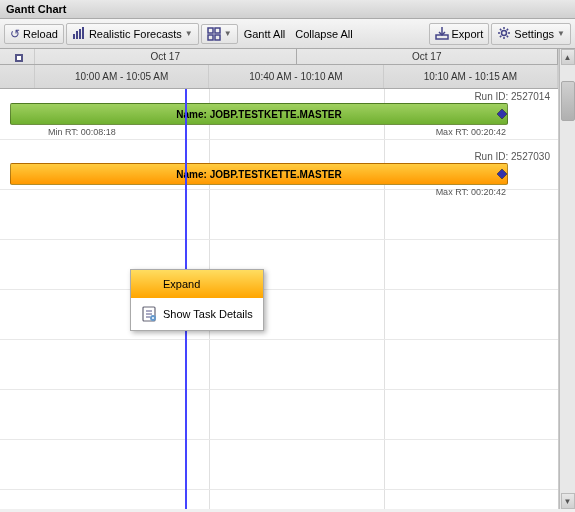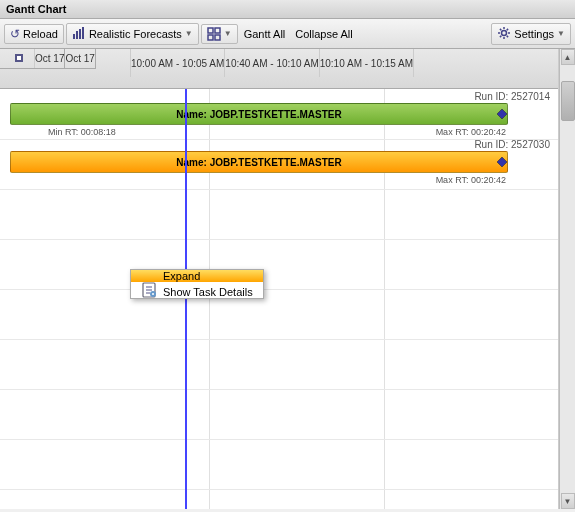--- a/index.html
+++ b/index.html
@@ -72,21 +72,21 @@
     .time-header {
       display: flex;
       background: linear-gradient(to bottom, #e8e8e8, #d8d8d8);
       border-bottom: 1px solid #aaa;
       height: 40px;
     }
 
     .time-columns {
       flex: 1;
       display: flex;
-      flex-direction: row;
+      flex-direction: column;
     }
 
     .time-row-top {
       display: flex;
       height: 20px;
       border-bottom: 1px solid #aaa;
     }
 
     .time-row-bottom {
       display: flex;
@@ -252,23 +252,23 @@
       position: absolute;
       background: #fff;
       border: 1px solid #aaa;
       box-shadow: 2px 2px 5px rgba(0,0,0,0.3);
       z-index: 100;
       min-width: 130px;
     }
 
     .context-menu-item {
       display: flex;
-      align-items: flex-end;
+      align-items: center;
       gap: 6px;
-      padding: 0 10px;
+      padding: 8px 10px;
       cursor: pointer;
       font-size: 11px;
     }
 
     .context-menu-item.highlighted {
       background: linear-gradient(to bottom, #ffdd60, #ffa500);
       color: #000;
     }
 
     .context-icon {
@@ -328,20 +328,30 @@
   <span class="toolbar-plain">
     <span>Gantt All</span>
   </span>
 
   <span class="toolbar-plain">
     <span>Collapse All</span>
   </span>
 
   <div class="toolbar-spacer"></div>
 
+  <div class="toolbar-btn">
+    <span>
+      <svg width="14" height="14" viewBox="0 0 14 14">
+          <rect x="1" y="9" width="12" height="4" fill="none" stroke="#448" stroke-width="1.5"></rect>
+          <line x1="7" y1="1" x2="7" y2="9" stroke="#448" stroke-width="1.5"></line>
+          <polyline points="4,6 7,9 10,6" fill="none" stroke="#448" stroke-width="1.5"></polyline>
+        </svg>
+    </span>
+    <span>Export</span>
+  </div>
 
   <div class="toolbar-btn">
     <span>
       <svg width="14" height="14" viewBox="0 0 14 14">
           <circle cx="7" cy="7" r="2.5" fill="none" stroke="#448" stroke-width="1.5"></circle>
           <line x1="7" y1="1" x2="7" y2="3" stroke="#448" stroke-width="1.5"></line>
           <line x1="7" y1="11" x2="7" y2="13" stroke="#448" stroke-width="1.5"></line>
           <line x1="1" y1="7" x2="3" y2="7" stroke="#448" stroke-width="1.5"></line>
           <line x1="11" y1="7" x2="13" y2="7" stroke="#448" stroke-width="1.5"></line>
           <line x1="2.9" y1="2.9" x2="4.3" y2="4.3" stroke="#448" stroke-width="1.5"></line>
@@ -412,21 +422,21 @@
           <div class="bar-diamond">
             <svg width="12" height="12" viewBox="0 0 12 12">
                 <polygon points="6,1 11,6 6,11 1,6" fill="#3333aa" stroke="#222" stroke-width="0.5"></polygon>
               </svg>
           </div>
         </div>
         <span class="bar-min-rt" style="left:12px; top:38px;">Min RT: 00:08:18</span>
         <span class="bar-max-rt" style="right:52px; top:38px;">Max RT: 00:20:42</span>
       </div>
 
-      <div class="gantt-row" style="top:48px;">
+      <div class="gantt-row" style="top:60px;">
         <span class="run-id-label">Run ID: 2527030</span>
         <div class="gantt-bar gantt-bar-orange" style="left:10px; right:50px; top:14px;">
           <span class="bar-label">Name: JOBP.TESTKETTE.MASTER</span>
           <div class="bar-diamond">
             <svg width="12" height="12" viewBox="0 0 12 12">
                 <polygon points="6,1 11,6 6,11 1,6" fill="#3333aa" stroke="#222" stroke-width="0.5"></polygon>
               </svg>
           </div>
         </div>
         <span class="bar-max-rt" style="right:52px; top:38px;">Max RT: 00:20:42</span>

